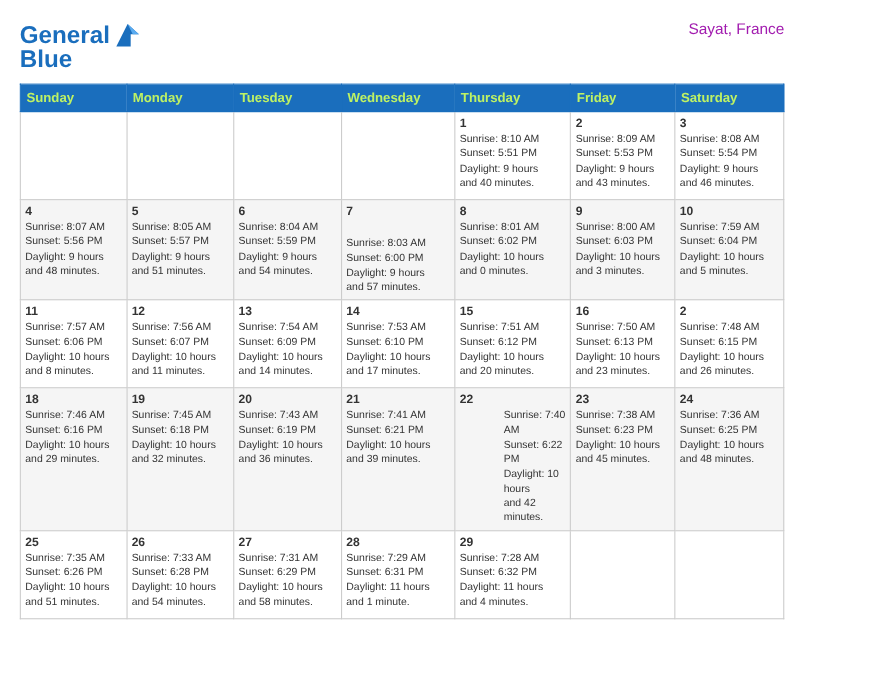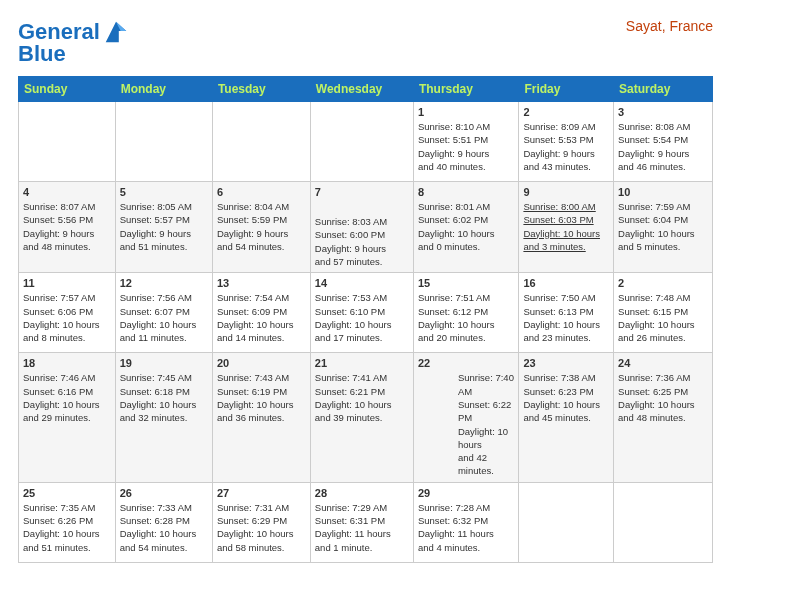--- a/index.html
+++ b/index.html
@@ -41,21 +41,21 @@
     .title-area {
       text-align: right;
     }
     .calendar-title {
       font-size: 32px;
       font-weight: bold;
       color: #333;
     }
     .calendar-subtitle {
       font-size: 14px;
-      color: #c2410c;
+      color: #a21caf;
       text-align: right;
     }
     table {
       width: 100%;
       border-collapse: collapse;
       font-size: 10px;
     }
     thead th {
       background: #1a6ebd;
       color: #bef264;
@@ -187,21 +187,21 @@
           </td>
           <td>
             <div class="day-num">8</div>
             <div class="day-info" style="white-space: pre-line;">Sunrise: 8:01 AM
 Sunset: 6:02 PM
 Daylight: 10 hours
 and 0 minutes.</div>
           </td>
           <td>
             <div class="day-num">9</div>
-            <div class="day-info" style="white-space: pre-line; text-decoration: underline;">Sunrise: 8:00 AM
+            <div class="day-info" style="white-space: pre-line;">Sunrise: 8:00 AM
 Sunset: 6:03 PM
 Daylight: 10 hours
 and 3 minutes.</div>
           </td>
           <td>
             <div class="day-num">10</div>
             <div class="day-info" style="white-space: pre-line;">Sunrise: 7:59 AM
 Sunset: 6:04 PM
 Daylight: 10 hours
 and 5 minutes.</div>

